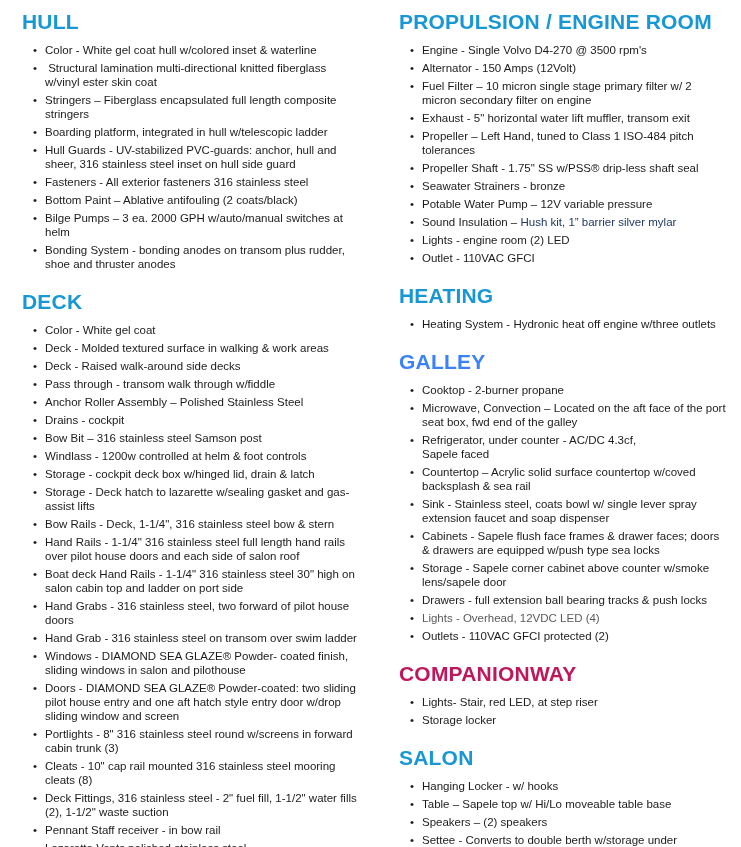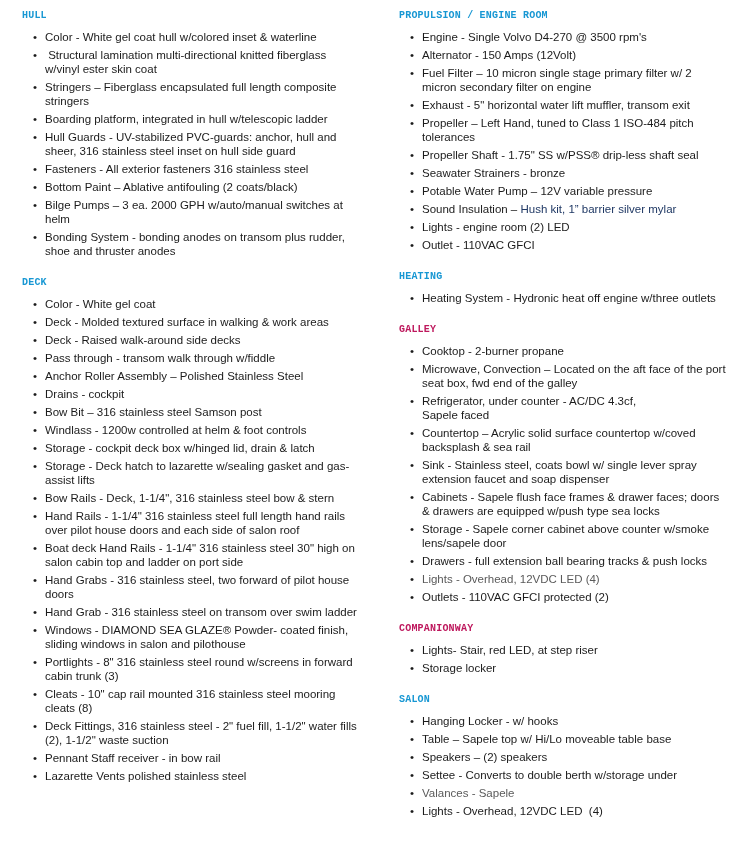--- a/index.html
+++ b/index.html
@@ -19,25 +19,24 @@
     box-sizing: border-box;
     padding: 8px 6px 0 22px;
     gap: 32px;
     width: 741px;
   }
   .column { box-sizing: border-box; }
   .column-left  { width: 345px; flex: 0 0 345px; }
   .column-right { width: 338px; flex: 0 0 338px; }
   .section { margin: 0; }
   .section-title {
-    font-size: 10px;
+    font-size: 21px;
     font-weight: bold;
     letter-spacing: 0.2px;
     margin: 19px 0 9px 0;
-    font-family: Liberation Mono, monospace;
   }
   .section:first-child .section-title { margin-top: 2px; }
   ul.items {
     list-style: none;
     margin: 8px;
     padding: 0;
   }
   li.item {
     position: relative;
     padding-left: 15px;
@@ -85,20 +84,21 @@
           <li class="item"><span class="txt">Bow Bit – 316 stainless steel Samson post</span></li>
           <li class="item"><span class="txt">Windlass - 1200w controlled at helm &amp; foot controls</span></li>
           <li class="item"><span class="txt">Storage - cockpit deck box w/hinged lid, drain &amp; latch</span></li>
           <li class="item"><span class="txt">Storage - Deck hatch to lazarette w/sealing gasket and gas-assist lifts</span></li>
           <li class="item"><span class="txt">Bow Rails - Deck, 1-1/4", 316 stainless steel bow &amp; stern</span></li>
           <li class="item"><span class="txt">Hand Rails - 1-1/4" 316 stainless steel full length hand rails over pilot house doors and each side of salon roof</span></li>
           <li class="item"><span class="txt">Boat deck Hand Rails - 1-1/4" 316 stainless steel 30" high on salon cabin top and ladder on port side</span></li>
           <li class="item"><span class="txt">Hand Grabs - 316 stainless steel, two forward of pilot house doors</span></li>
           <li class="item"><span class="txt">Hand Grab - 316 stainless steel on transom over swim ladder</span></li>
           <li class="item"><span class="txt">Windows - DIAMOND SEA GLAZE® Powder- coated finish, sliding windows in salon and pilothouse</span></li>
+          <li class="item"><span class="txt">Doors - DIAMOND SEA GLAZE® Powder-coated: two sliding pilot house entry and one aft hatch style entry door w/drop sliding window and screen</span></li>
           <li class="item"><span class="txt">Portlights - 8" 316 stainless steel round w/screens in forward cabin trunk (3)</span></li>
           <li class="item"><span class="txt">Cleats - 10" cap rail mounted 316 stainless steel mooring cleats (8)</span></li>
           <li class="item"><span class="txt">Deck Fittings, 316 stainless steel - 2" fuel fill, 1-1/2" water fills (2), 1-1/2" waste suction</span></li>
           <li class="item"><span class="txt">Pennant Staff receiver - in bow rail</span></li>
           <li class="item"><span class="txt">Lazarette Vents polished stainless steel</span></li>
         </ul>
       </section>
     </div>
     <div class="column column-right">
       <section class="section">
@@ -117,21 +117,21 @@
           <li class="item"><span class="txt">Outlet - 110VAC GFCI</span></li>
         </ul>
       </section>
       <section class="section">
         <h2 class="section-title" style="color: rgb(23, 151, 211);">HEATING</h2>
         <ul class="items">
           <li class="item"><span class="txt">Heating System - Hydronic heat off engine w/three outlets</span></li>
         </ul>
       </section>
       <section class="section">
-        <h2 class="section-title" style="color: #be185d;">GALLEY</h2>
+        <h2 class="section-title" style="color: #3b82f6;">GALLEY</h2>
         <ul class="items">
           <li class="item"><span class="txt">Cooktop - 2-burner propane</span></li>
           <li class="item"><span class="txt">Microwave, Convection – Located on the aft face of the port seat box, fwd end of the galley</span></li>
           <li class="item"><span class="txt">Refrigerator, under counter - AC/DC 4.3cf,
 Sapele faced</span></li>
           <li class="item"><span class="txt">Countertop – Acrylic solid surface countertop w/coved backsplash &amp; sea rail</span></li>
           <li class="item"><span class="txt">Sink - Stainless steel, coats bowl w/ single lever spray extension faucet and soap dispenser</span></li>
           <li class="item"><span class="txt">Cabinets - Sapele flush face frames &amp; drawer faces; doors &amp; drawers are equipped w/push type sea locks</span></li>
           <li class="item"><span class="txt">Storage - Sapele corner cabinet above counter w/smoke lens/sapele door</span></li>
           <li class="item"><span class="txt">Drawers - full extension ball bearing tracks &amp; push locks</span></li>

